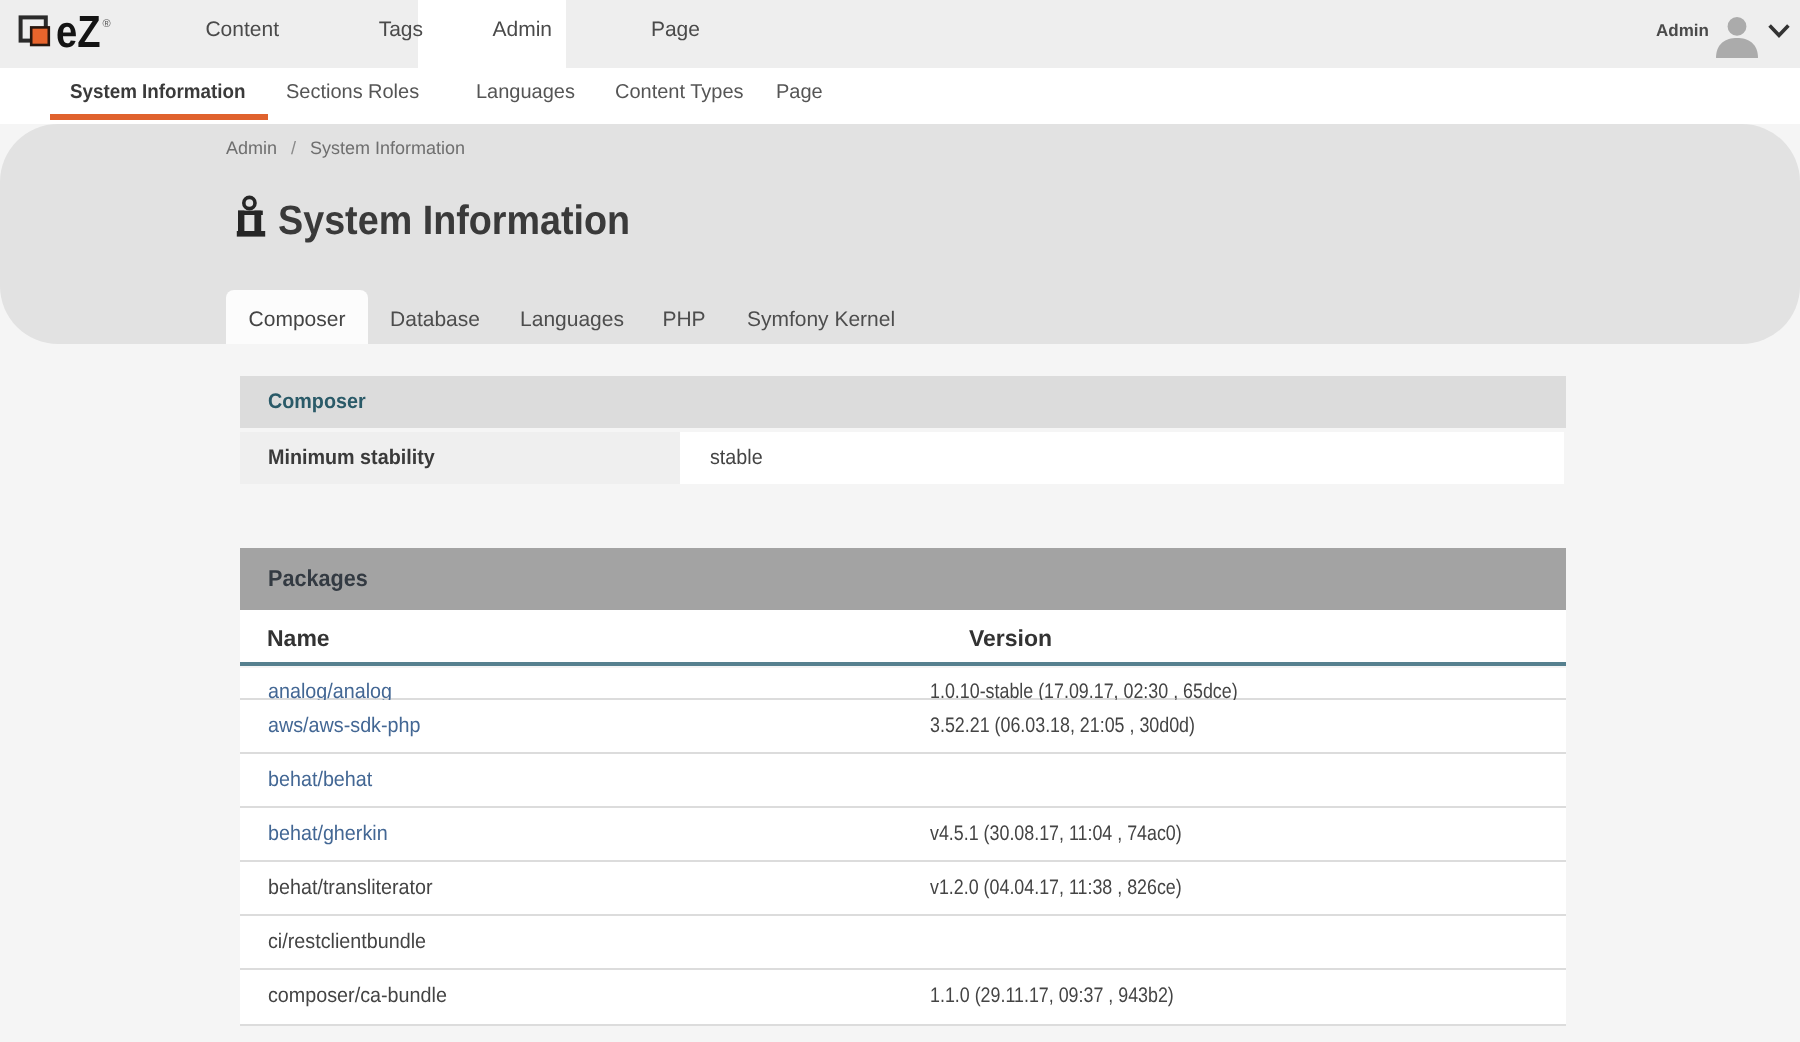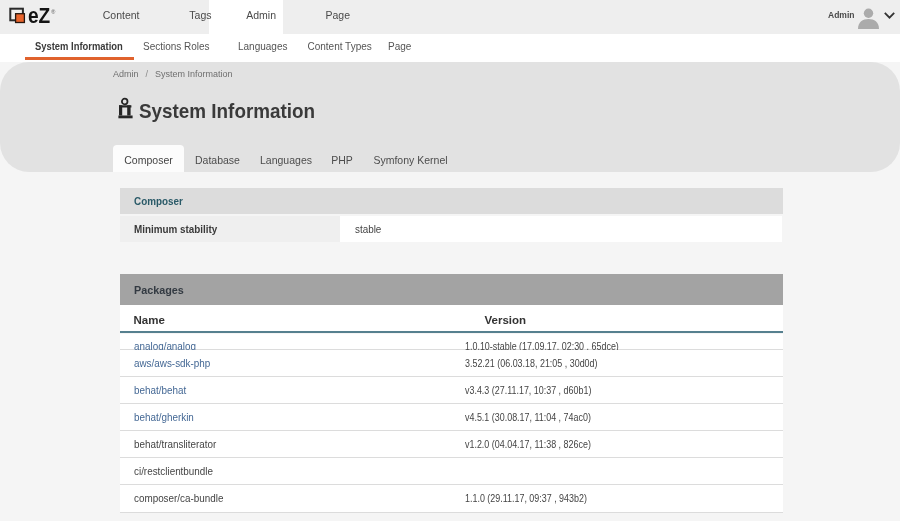--- a/index.html
+++ b/index.html
@@ -122,21 +122,20 @@
       <div class="row">
           <span class="name link"><span class="sx94">analog/analog</span></span>
           <span class="ver"><span class="sx84">1.0.10-stable (17.09.17, 02:30 , 65dce)</span></span>
         </div>
       <div class="row">
           <span class="name link"><span class="sx94">aws/aws-sdk-php</span></span>
           <span class="ver"><span class="sx84">3.52.21 (06.03.18, 21:05 , 30d0d)</span></span>
         </div>
       <div class="row">
           <span class="name link"><span class="sx94">behat/behat</span></span>
-          <span class="ver"><span class="sx84">v3.4.3 (27.11.17, 10:37 , d60b1)</span></span>
         </div>
       <div class="row">
           <span class="name link"><span class="sx94">behat/gherkin</span></span>
           <span class="ver"><span class="sx84">v4.5.1 (30.08.17, 11:04 , 74ac0)</span></span>
         </div>
       <div class="row">
           <span class="name"><span class="sx94">behat/transliterator</span></span>
           <span class="ver"><span class="sx84">v1.2.0 (04.04.17, 11:38 , 826ce)</span></span>
         </div>
       <div class="row">

